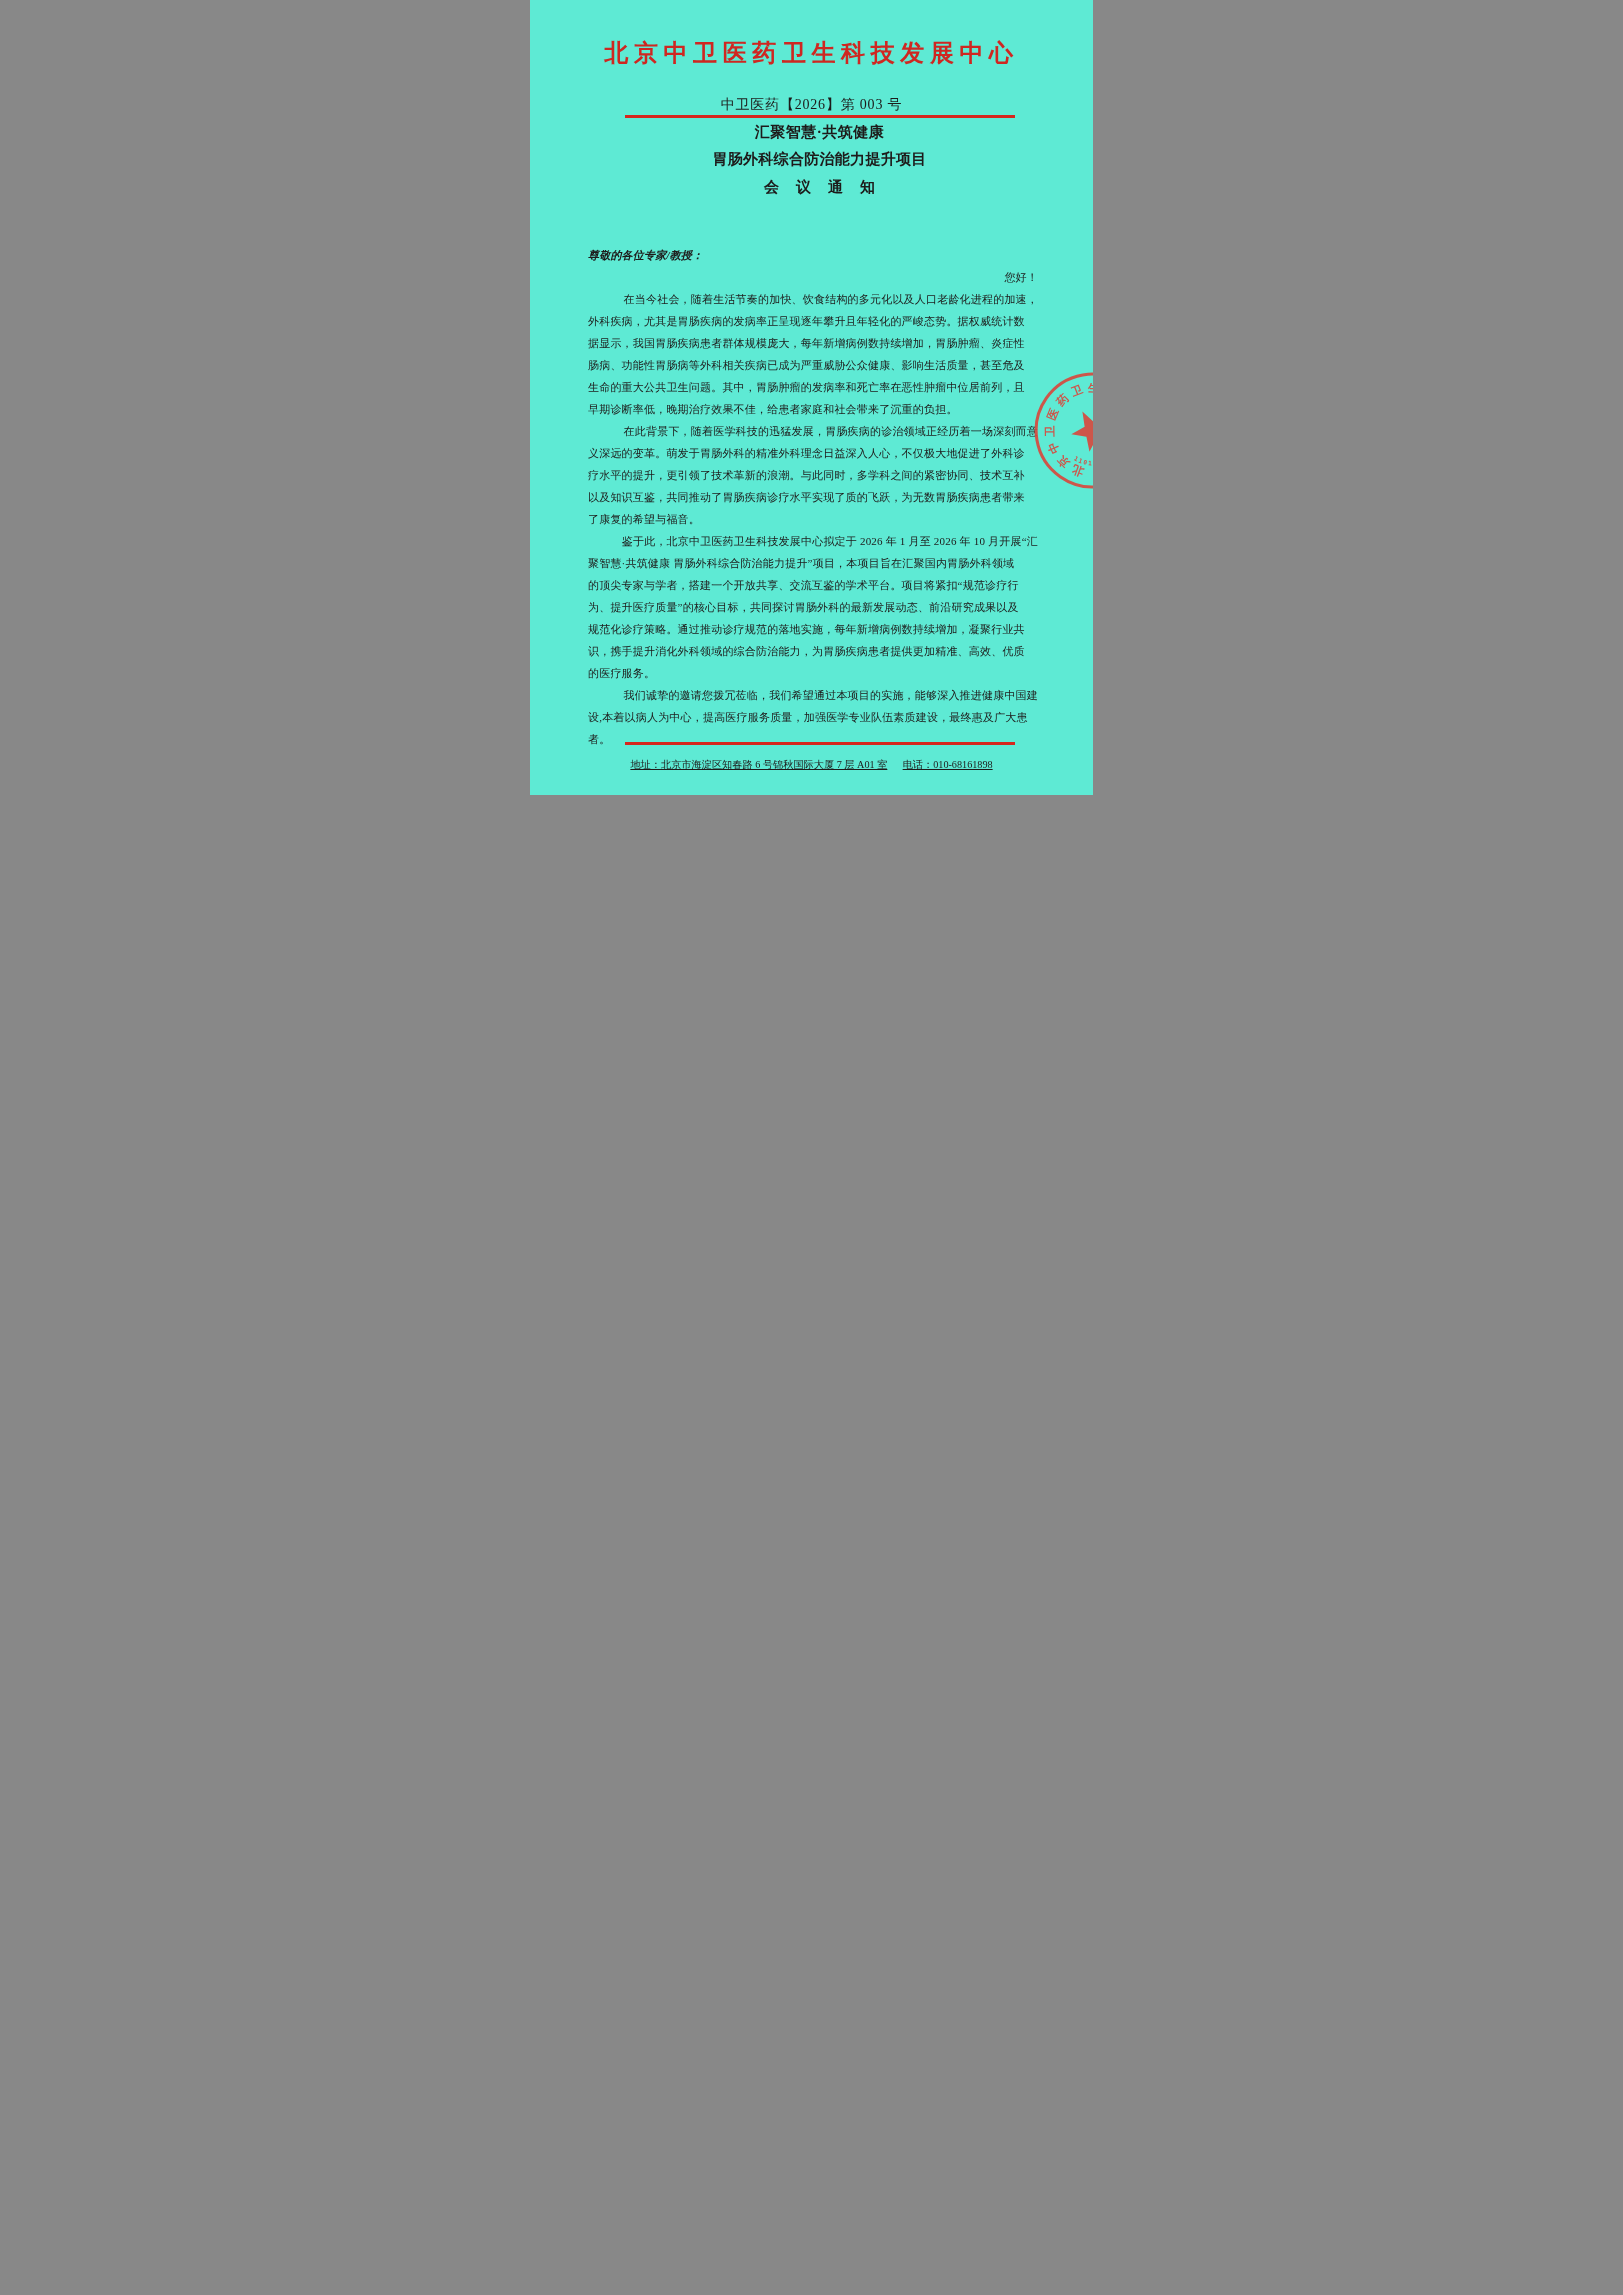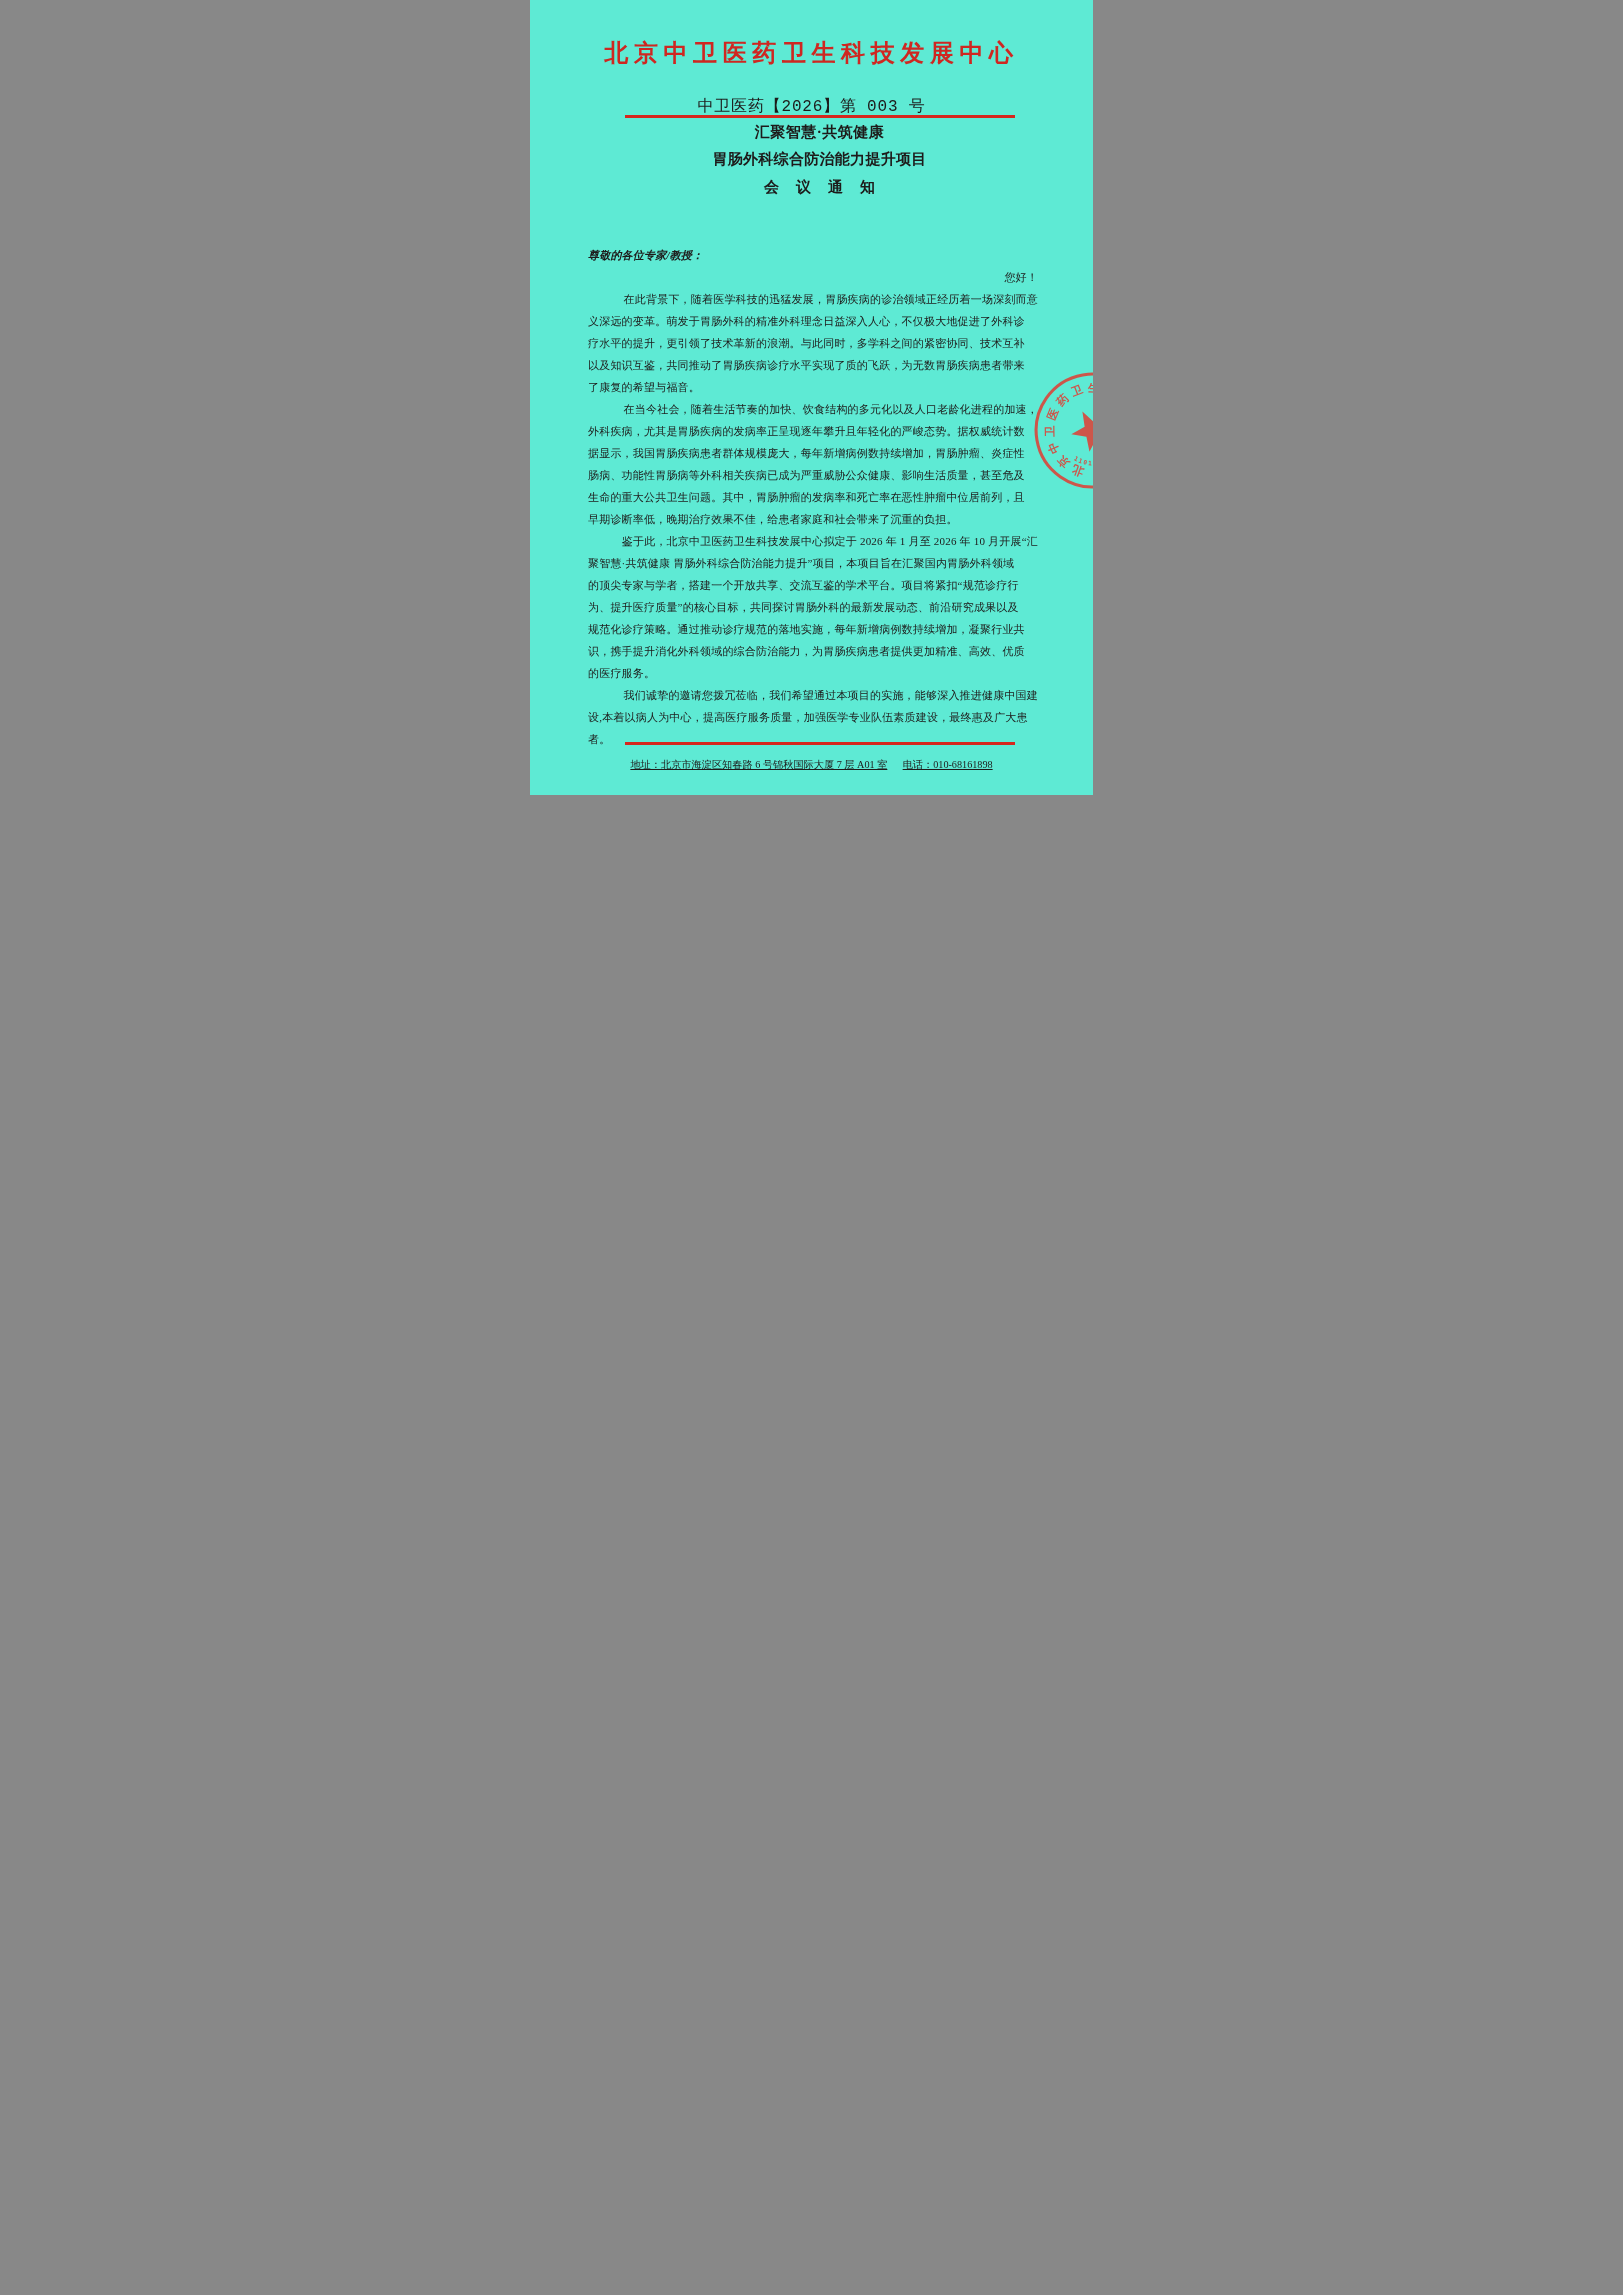--- a/index.html
+++ b/index.html
@@ -16,23 +16,22 @@
     position:absolute;top:37px;left:0;right:0;
     text-align:center;
     font-size:24px;font-weight:bold;
     color:#cf2721;
     letter-spacing:5.6px;
     white-space:nowrap;
   }
   .doc-num{
     position:absolute;top:96px;left:0;right:0;
     text-align:center;
-    font-size:16px;letter-spacing:0.8px;
+    font-size:14px;letter-spacing:0.8px;
     white-space:nowrap;
-    font-family:Liberation Mono, monospace;
   }
   .divider{
     position:absolute;left:95px;width:390px;height:2.6px;
     background:#d5271d;
   }
   .divider-top{top:115px;}
   .divider-bottom{top:742px;}
   .heading{
     position:absolute;left:16px;right:0;
     text-align:center;font-weight:bold;
@@ -90,34 +89,34 @@
 
   <div class="heading h-slogan">汇聚智慧·共筑健康</div>
   <div class="heading h-project">胃肠外科综合防治能力提升项目</div>
   <div class="heading h-notice">会议通知</div>
 
   <div class="content">
     <div class="line salutation">尊敬的各位专家/教授：</div>
     <div class="line indent">您好！</div>
 
     <div>
-      <div class="line indent">在此背景下，随着医学科技的迅猛发展，胃肠疾病的诊治领域正经历着一场深刻而意</div>
-      <div class="line">义深远的变革。萌发于胃肠外科的精准外科理念日益深入人心，不仅极大地促进了外科诊</div>
-      <div class="line">疗水平的提升，更引领了技术革新的浪潮。与此同时，多学科之间的紧密协同、技术互补</div>
-      <div class="line">以及知识互鉴，共同推动了胃肠疾病诊疗水平实现了质的飞跃，为无数胃肠疾病患者带来</div>
-      <div class="line">了康复的希望与福音。</div>
-    </div>
-
-    <div>
       <div class="line indent">在当今社会，随着生活节奏的加快、饮食结构的多元化以及人口老龄化进程的加速，</div>
       <div class="line">外科疾病，尤其是胃肠疾病的发病率正呈现逐年攀升且年轻化的严峻态势。据权威统计数</div>
       <div class="line">据显示，我国胃肠疾病患者群体规模庞大，每年新增病例数持续增加，胃肠肿瘤、炎症性</div>
       <div class="line">肠病、功能性胃肠病等外科相关疾病已成为严重威胁公众健康、影响生活质量，甚至危及</div>
       <div class="line">生命的重大公共卫生问题。其中，胃肠肿瘤的发病率和死亡率在恶性肿瘤中位居前列，且</div>
       <div class="line">早期诊断率低，晚期治疗效果不佳，给患者家庭和社会带来了沉重的负担。</div>
+    </div>
+
+    <div>
+      <div class="line indent">在此背景下，随着医学科技的迅猛发展，胃肠疾病的诊治领域正经历着一场深刻而意</div>
+      <div class="line">义深远的变革。萌发于胃肠外科的精准外科理念日益深入人心，不仅极大地促进了外科诊</div>
+      <div class="line">疗水平的提升，更引领了技术革新的浪潮。与此同时，多学科之间的紧密协同、技术互补</div>
+      <div class="line">以及知识互鉴，共同推动了胃肠疾病诊疗水平实现了质的飞跃，为无数胃肠疾病患者带来</div>
+      <div class="line">了康复的希望与福音。</div>
     </div>
 
     <div>
       <div class="line indent">鉴于此，北京中卫医药卫生科技发展中心拟定于 2026 年 1 月至 2026 年 10 月开展“汇</div>
       <div class="line">聚智慧·共筑健康 胃肠外科综合防治能力提升”项目，本项目旨在汇聚国内胃肠外科领域</div>
       <div class="line">的顶尖专家与学者，搭建一个开放共享、交流互鉴的学术平台。项目将紧扣“规范诊疗行</div>
       <div class="line">为、提升医疗质量”的核心目标，共同探讨胃肠外科的最新发展动态、前沿研究成果以及</div>
       <div class="line">规范化诊疗策略。通过推动诊疗规范的落地实施，每年新增病例数持续增加，凝聚行业共</div>
       <div class="line">识，携手提升消化外科领域的综合防治能力，为胃肠疾病患者提供更加精准、高效、优质</div>
       <div class="line">的医疗服务。</div>

